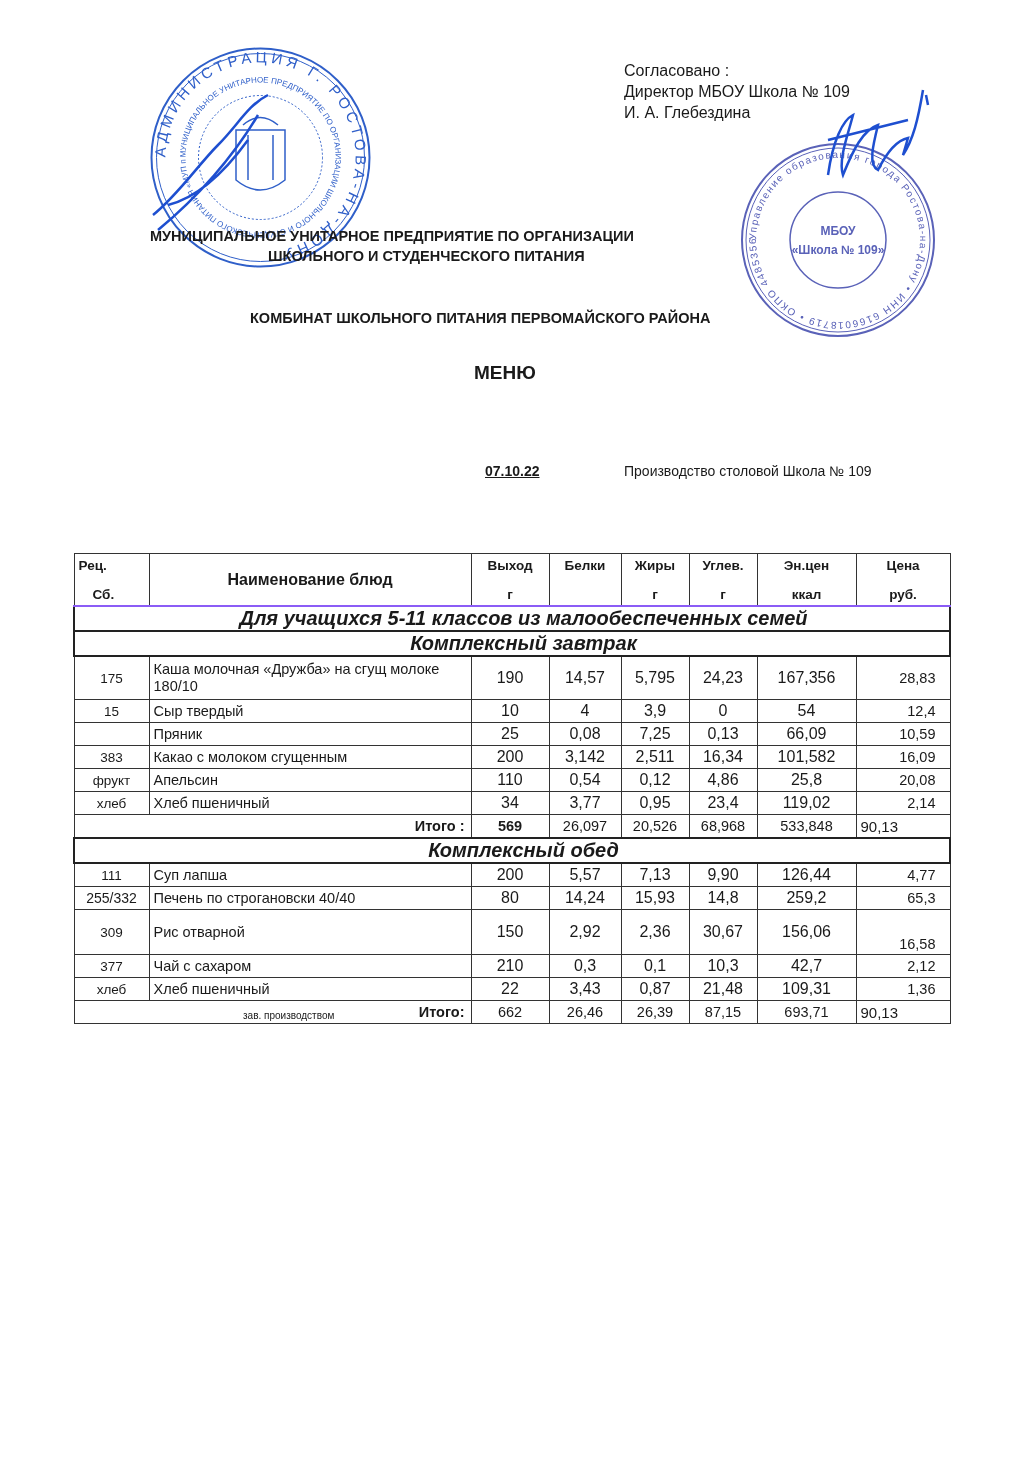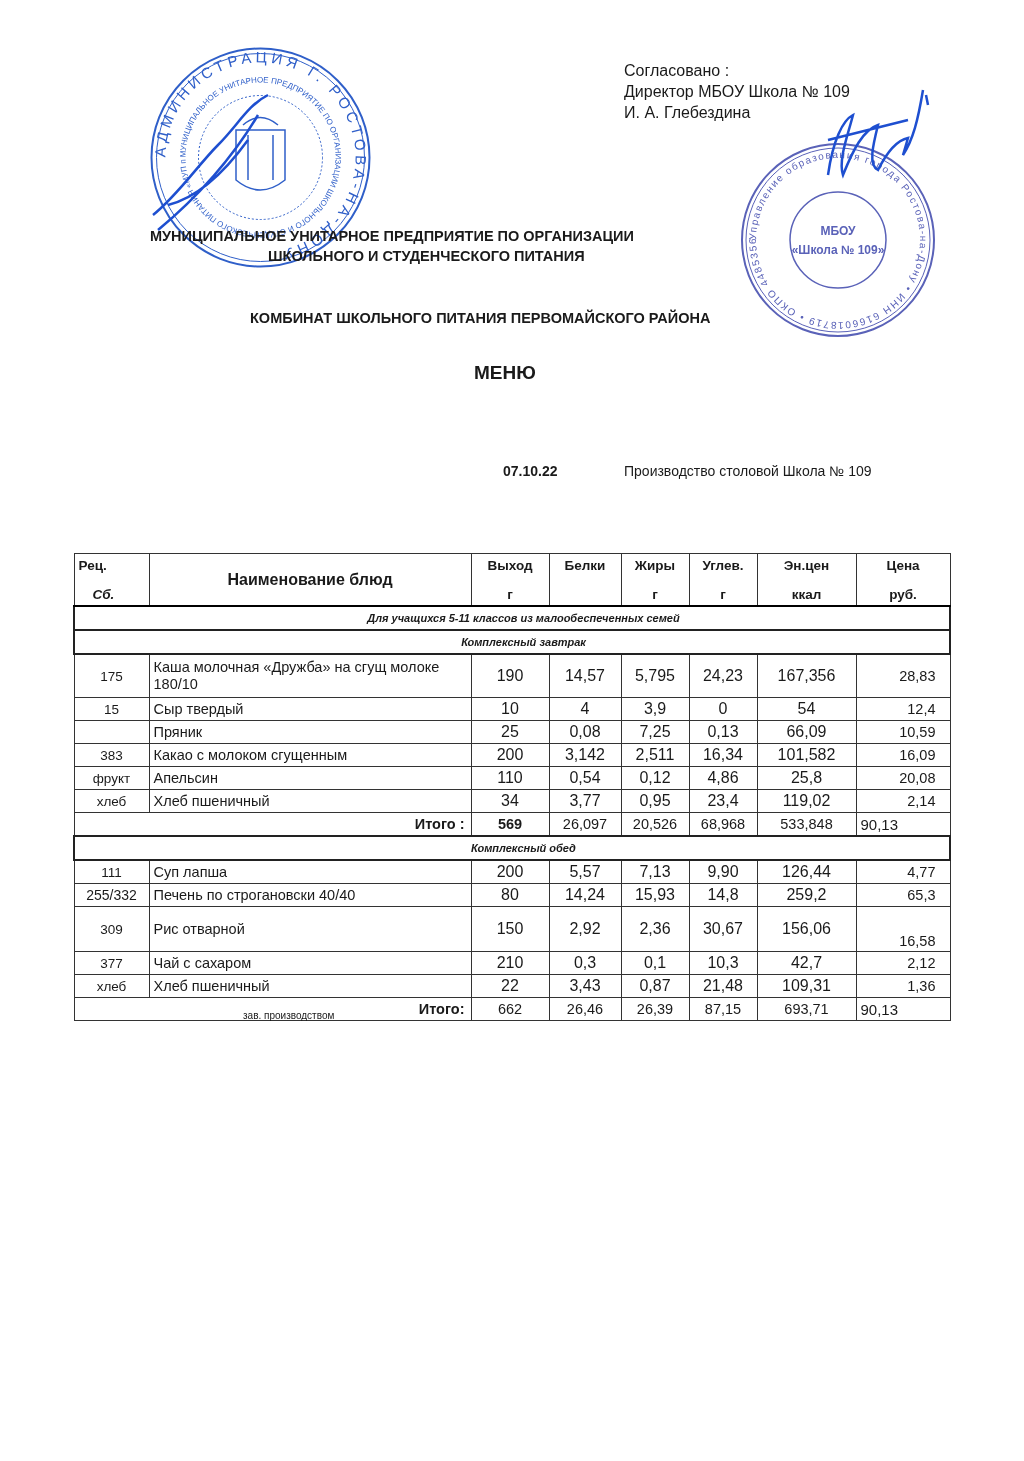--- a/index.html
+++ b/index.html
@@ -3,30 +3,30 @@
 <meta charset="utf-8">
 <style>
   html, body { margin:0; padding:0; background:#ffffff; }
   body { width:1024px; height:1461px; position:relative; overflow:hidden;
          font-family:"Liberation Sans", sans-serif; color:#1a1a1a; }
   .abs { position:absolute; }
   .approval { left:624px; top:60px; font-size:16px; line-height:21px; }
   .org { left:0; width:1024px; top:225px; font-weight:bold; font-size:14.5px; line-height:23px; }
   .org div { position:absolute; white-space:nowrap; }
   .menu-title { left:474px; top:362px; font-weight:bold; font-size:19px; }
-  .date { left:503px; top:463px; font-weight:bold; font-size:14px; }
+  .date { left:485px; top:463px; font-weight:bold; font-size:14px;text-decoration:underline; }
   .production { left:624px; top:463px; font-size:14px; }
   .footer-note { left:243px; top:1010px; font-size:10px; }
 
   table.menu { position:absolute; left:73px; top:553px; border-collapse:collapse;
                table-layout:fixed; width:876px; font-family:"Liberation Sans", sans-serif; }
   table.menu td, table.menu th { border:1px solid #333; padding:0 4px; font-size:15px; }
-  table.menu tr.head th { font-weight:bold; font-size:13.5px; height:51px; border-bottom:2px solid #000000; }
+  table.menu tr.head th { font-weight:bold; font-size:13.5px; height:51px; border-bottom:2px solid #8b5cf6; }
   .hdr-split { display:flex; flex-direction:column; justify-content:space-between; height:44px; }
-  tr.group td { text-align:center; font-weight:bold; font-style:italic; font-size:11px; height:22px; border:2px solid #222;padding-left:27px; }
+  tr.group td { text-align:center; font-weight:bold; font-style:italic; font-size:20px; height:22px; border:2px solid #222;padding-left:27px; }
   tr.item td { height:22px; }
   tr.item td.code { text-align:center; font-size:13.5px; }
   tr.item td.name { text-align:left; font-size:14.5px; }
   tr.item td.num { text-align:center; font-size:16px;margin-top:44px; }
   tr.item td.price { text-align:right; padding-right:14px; font-size:14.5px;margin-top:27px; }
   tr.total td { height:22px; }
   tr.total td.label { text-align:right; font-weight:bold; font-size:14.5px; padding-right:6px; }
   tr.total td.num { text-align:center; font-size:14.5px; }
   tr.total td.bold { font-weight:bold; }
   .tall td { height:42px !important; }
@@ -109,21 +109,21 @@
     <col style="width:68px">
       <col style="width:68px">
       <col style="width:99px">
       <col style="width:94px">
   </colgroup>
   <tbody>
       <tr class="head">
     <th style="text-align:left;">
       <div class="hdr-split">
             <span>Рец.</span>
-            <span style="padding-left:14px;font-style:italic;">Сб.</span>
+            <span style="padding-left:14px;">Сб.</span>
           </div>
     </th>
     <th style="font-size:16px;">Наименование блюд</th>
     <th>
           <div class="hdr-split">
             <span>Выход</span>
             <span>г</span>
           </div>
         </th>
     <th>

